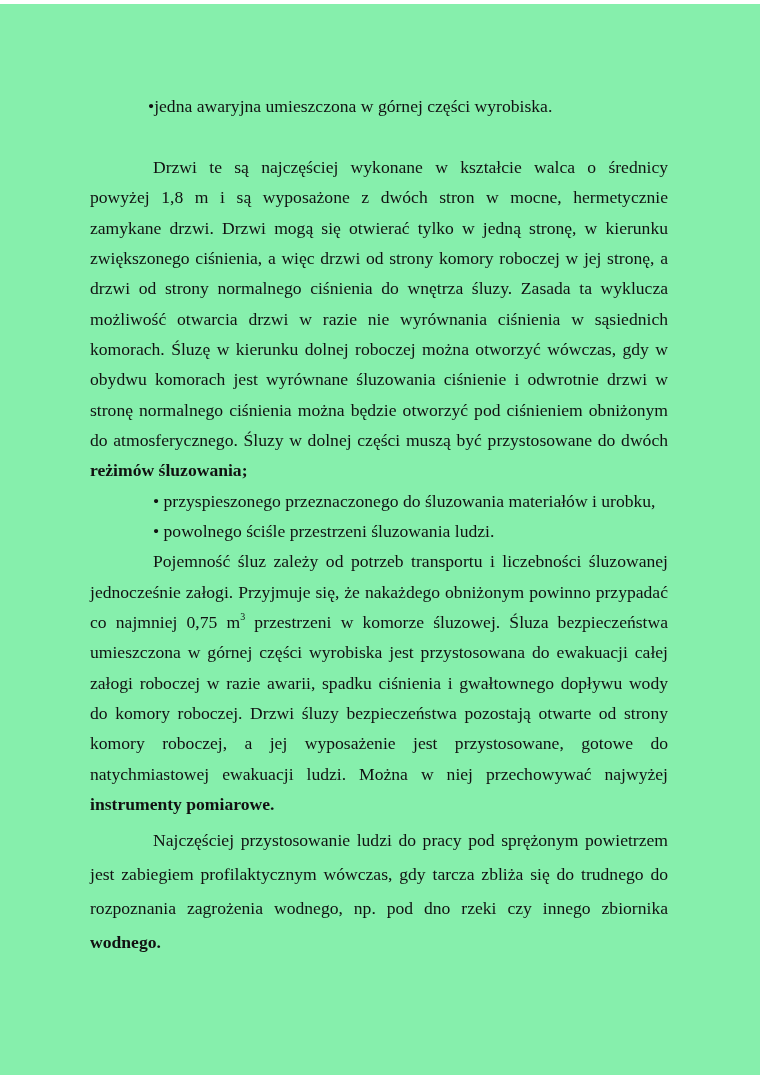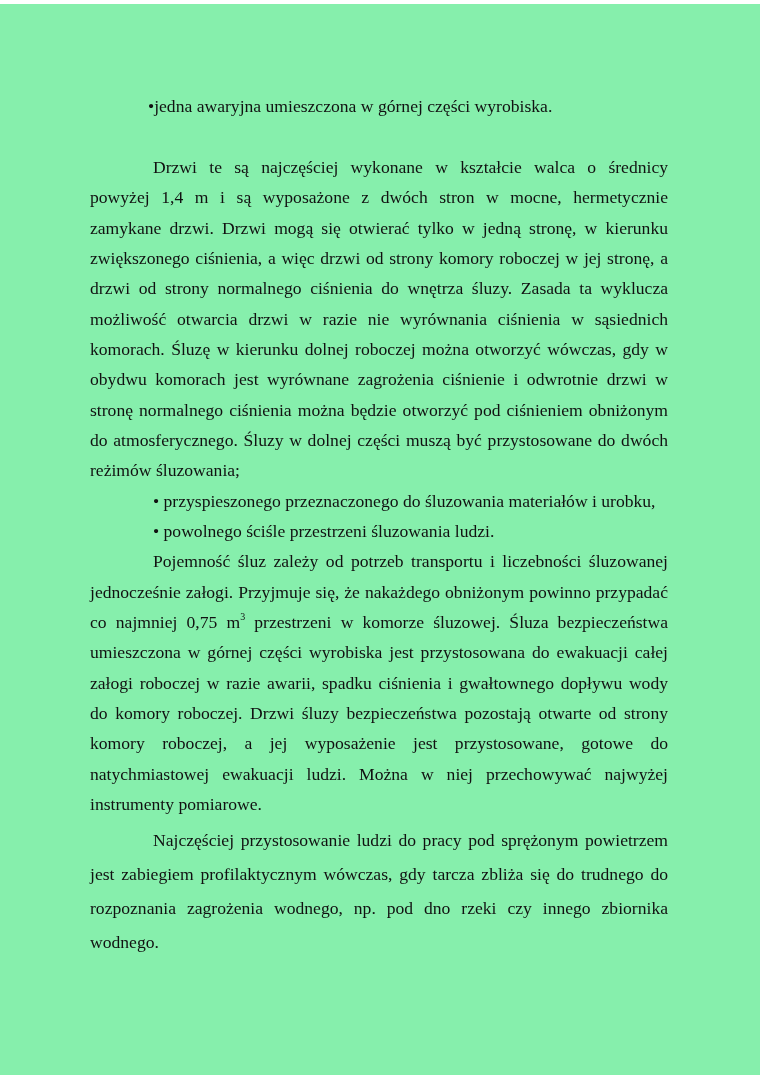--- a/index.html
+++ b/index.html
@@ -6,41 +6,41 @@
     body { width: 760px; height: 1075px; position: relative; overflow: hidden; }
     .page {
       position: absolute; left: 0; top: 4px; width: 760px; height: 1075px; background: #86efac;
       font-family: "Liberation Serif", "DejaVu Serif", serif;
       font-size: 17.6px; color: #111;
     }
     .line {
       position: absolute; left: 90px; width: 578px; height: 24px; line-height: 24px;
       white-space: nowrap; text-align: justify; text-align-last: justify;
     }
-    .line.last { text-align-last: left; }
+    .line.last { text-align-last: left; font-weight: bold; }
     .line.indent { left: 153px; width: 515px; }
     .line.bullet { left: 153px; width: auto; text-align-last: left; }
     .line.first { left: 148px; width: auto; text-align-last: left; }
     sup { font-size: 10px; line-height: 0; vertical-align: 8px; }
   </style>
 </head>
 <body>
 
 <div class="page">
   <div class="line first" style="top:90px">•jedna awaryjna umieszczona w górnej części wyrobiska.</div>
 
   <div>
     <div class="line indent" style="top:151px">Drzwi te są najczęściej wykonane w kształcie walca o średnicy</div>
-    <div class="line" style="top:181px">powyżej 1,4 m i są wyposażone z dwóch stron w mocne, hermetycznie</div>
+    <div class="line" style="top:181px">powyżej 1,8 m i są wyposażone z dwóch stron w mocne, hermetycznie</div>
     <div class="line" style="top:212px">zamykane drzwi. Drzwi mogą się otwierać tylko w jedną stronę, w kierunku</div>
     <div class="line" style="top:242px">zwiększonego ciśnienia, a więc drzwi od strony komory roboczej w jej stronę, a</div>
     <div class="line" style="top:272px">drzwi od strony normalnego ciśnienia do wnętrza śluzy. Zasada ta wyklucza</div>
     <div class="line" style="top:303px">możliwość otwarcia drzwi w razie nie wyrównania ciśnienia w sąsiednich</div>
     <div class="line" style="top:333px">komorach. Śluzę w kierunku dolnej roboczej można otworzyć wówczas, gdy w</div>
-    <div class="line" style="top:363px">obydwu komorach jest wyrównane zagrożenia ciśnienie i odwrotnie drzwi w</div>
+    <div class="line" style="top:363px">obydwu komorach jest wyrównane śluzowania ciśnienie i odwrotnie drzwi w</div>
     <div class="line" style="top:394px">stronę normalnego ciśnienia można będzie otworzyć pod ciśnieniem obniżonym</div>
     <div class="line" style="top:424px">do atmosferycznego. Śluzy w dolnej części muszą być przystosowane do dwóch</div>
     <div class="line last" style="top:454px">reżimów śluzowania;</div>
   </div>
 
   <div>
     <div class="line bullet" style="top:485px">• przyspieszonego przeznaczonego do śluzowania materiałów i urobku,</div>
     <div class="line bullet" style="top:515px">• powolnego ściśle przestrzeni śluzowania ludzi.</div>
   </div>
 

